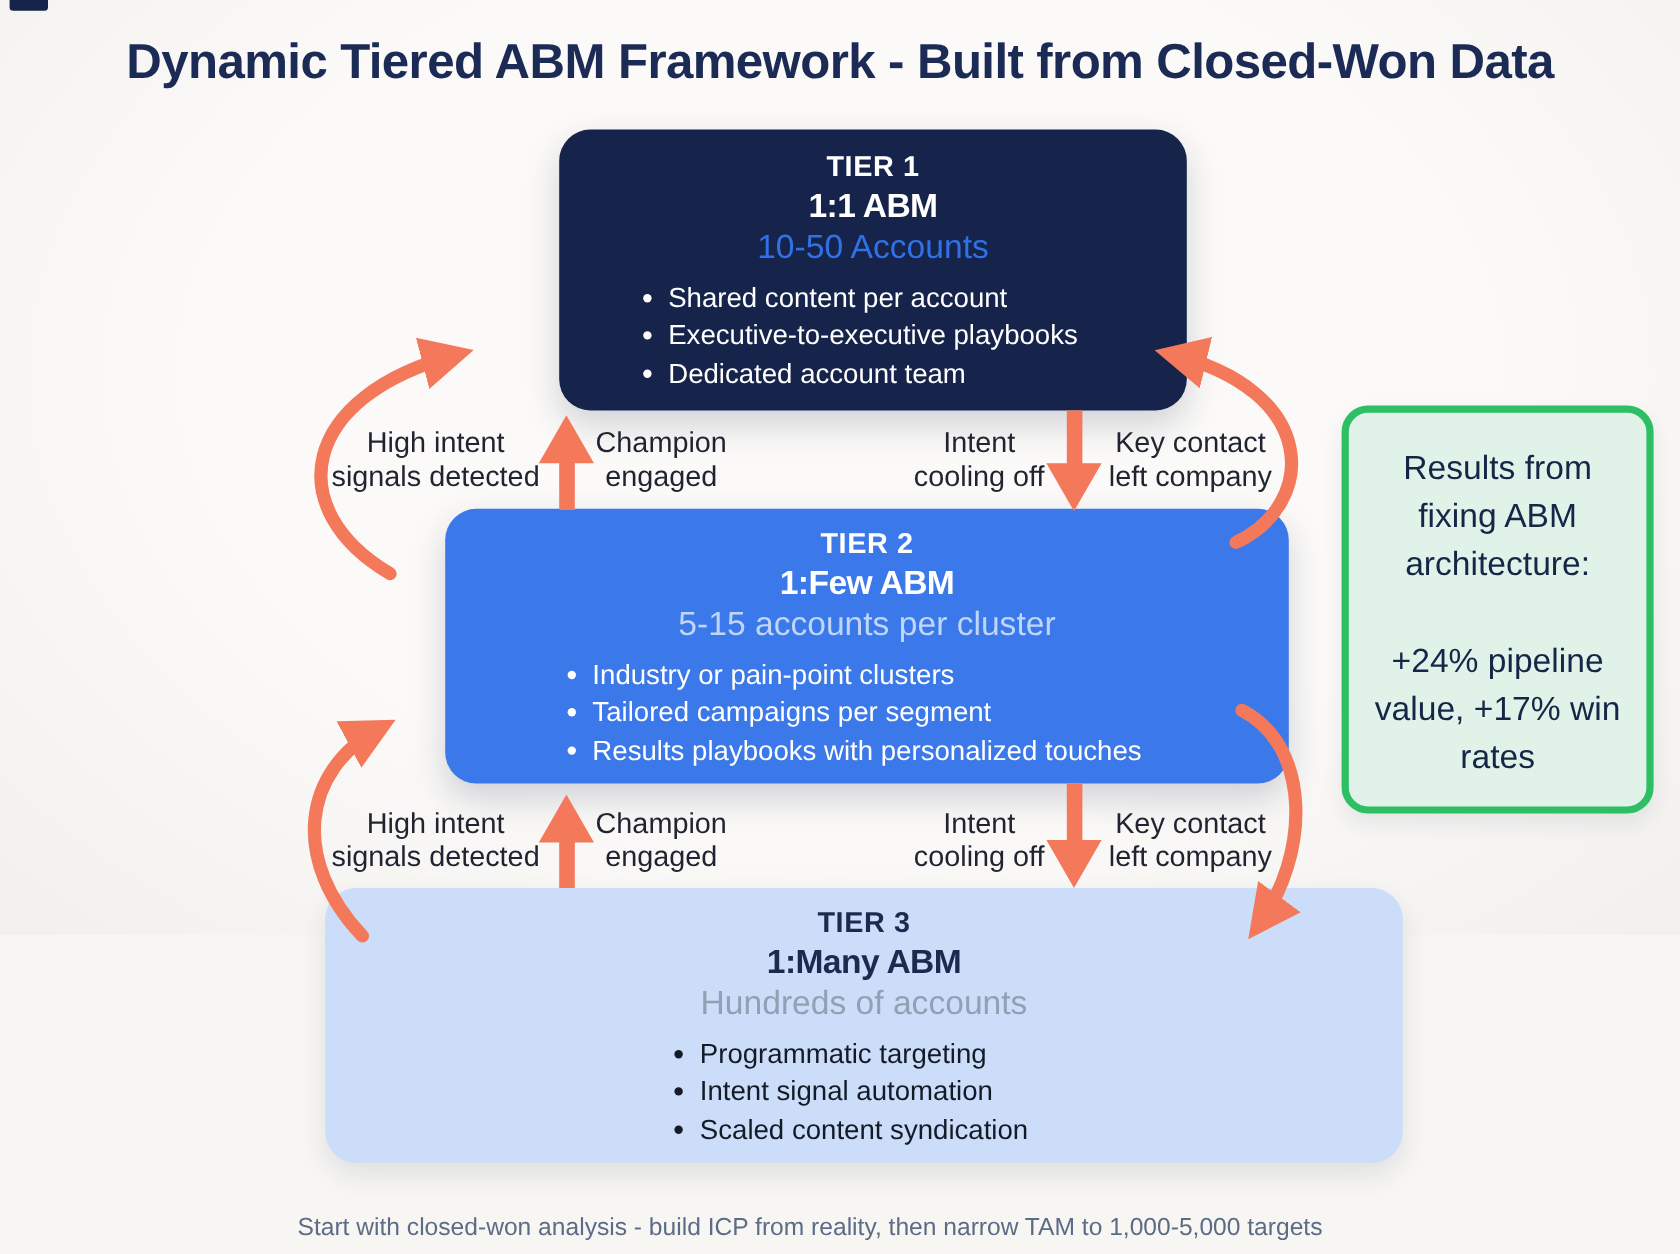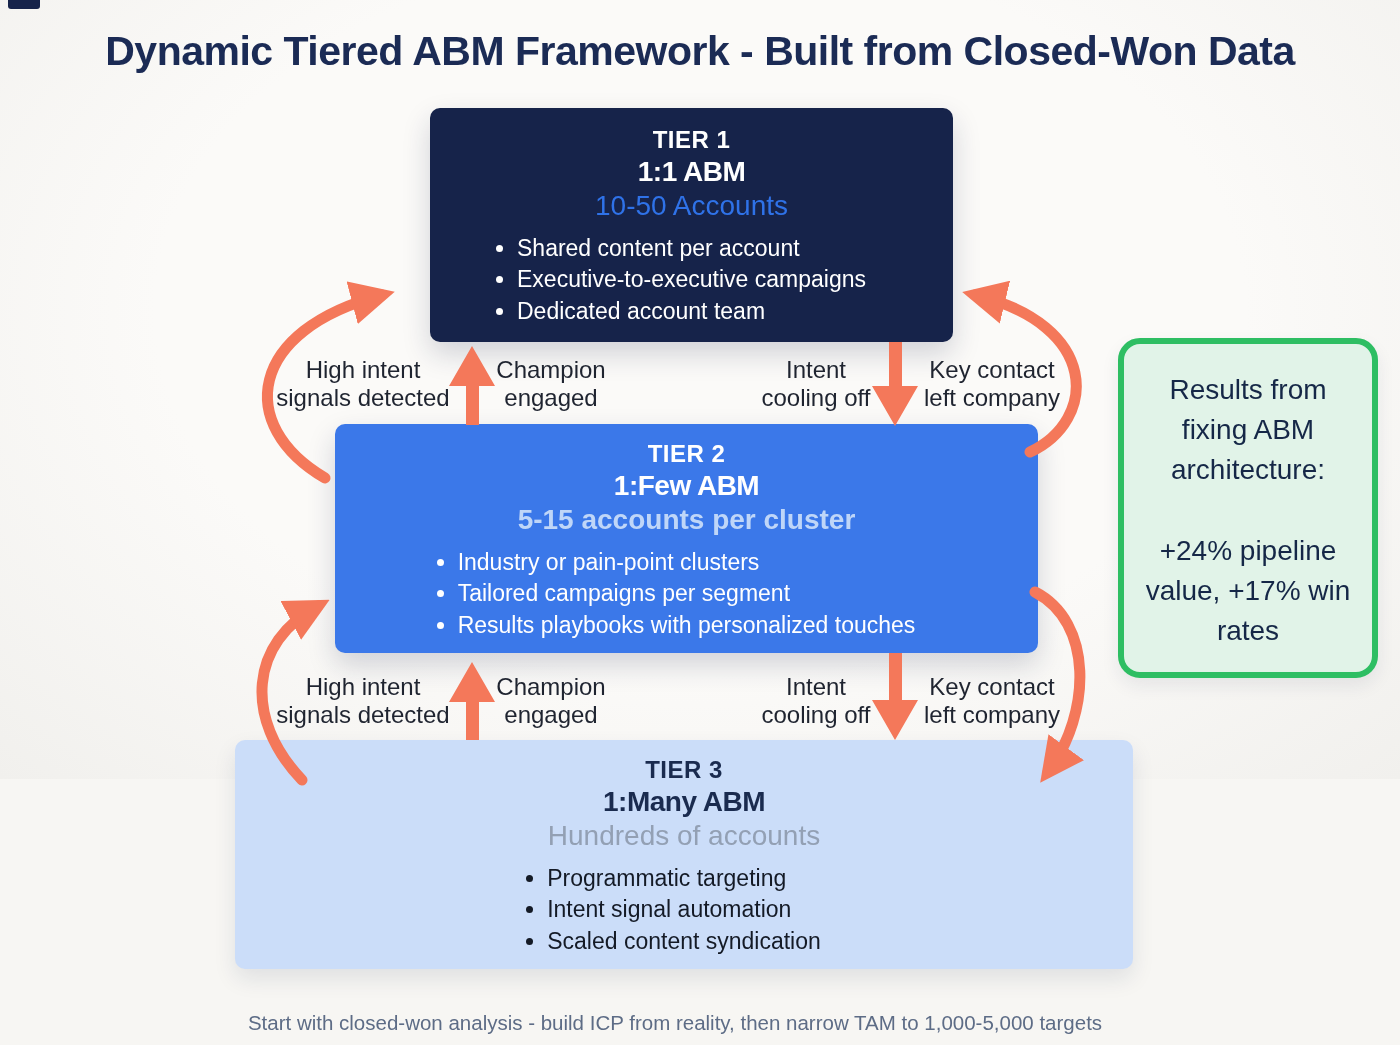--- a/index.html
+++ b/index.html
@@ -22,41 +22,42 @@
   .corner-artifact{
     position:absolute;left:8px;top:0;width:32px;height:9px;
     background:var(--navy);border-radius:0 0 3px 3px;
   }
   .title{
     position:absolute;left:0;top:28px;width:1400px;
     text-align:center;font-size:41px;font-weight:bold;
     color:#1B2B55;letter-spacing:-0.5px;
   }
   .card{
-    position:absolute;border-radius:10px;text-align:center;
+    position:absolute;border-radius:26px;text-align:center;
     box-shadow:0 12px 28px rgba(20,35,74,0.18);
+    margin-left:36px;
   }
   .card .tier-label{font-size:24px;font-weight:bold;letter-spacing:0.5px;}
   .card .tier-heading{font-size:28px;font-weight:bold;margin-top:2px;letter-spacing:-0.5px;}
   .card .tier-subtitle{font-size:28px;margin-top:2px;}
   .card ul{
     list-style:disc;text-align:left;width:fit-content;
     margin:12px auto 0 auto;font-size:23px;line-height:1.28;
   }
   .card ul li{margin:2px 0;}
   .tier1{
     left:430px;top:108px;width:523px;height:234px;
     background:var(--navy);color:#FFFFFF;padding-top:18px;
   }
   .tier1 .tier-subtitle{color:var(--accent-blue);}
   .tier2{
     left:335px;top:424px;width:703px;height:229px;
     background:var(--tier2-bg);color:#FFFFFF;padding-top:16px;
   }
-  .tier2 .tier-subtitle{color:var(--tier2-subtitle);font-weight:bold;}
+  .tier2 .tier-subtitle{color:var(--tier2-subtitle);}
   .tier3{
     left:235px;top:740px;width:898px;height:229px;
     background:var(--tier3-bg);color:#1A2B4F;padding-top:16px;
     box-shadow:0 10px 22px rgba(20,35,74,0.10);
   }
   .tier3 .tier-subtitle{color:var(--tier3-subtitle);}
   .tier3 ul{color:#141A26;}
   .t-label{
     position:absolute;text-align:center;white-space:pre-line;
     font-size:24px;line-height:1.18;color:var(--label-dark);
@@ -85,21 +86,21 @@
   <div class="corner-artifact"></div>
 
   <h1 class="title">Dynamic Tiered ABM Framework - Built from Closed-Won Data</h1>
 
   <div class="card tier1">
     <div class="tier-label">TIER 1</div>
     <div class="tier-heading">1:1 ABM</div>
     <div class="tier-subtitle">10-50 Accounts</div>
     <ul>
       <li>Shared content per account</li>
-      <li>Executive-to-executive campaigns</li>
+      <li>Executive-to-executive playbooks</li>
       <li>Dedicated account team</li>
     </ul>
   </div>
 
   <div class="card tier2">
     <div class="tier-label">TIER 2</div>
     <div class="tier-heading">1:Few ABM</div>
     <div class="tier-subtitle">5-15 accounts per cluster</div>
     <ul>
       <li>Industry or pain-point clusters</li>

